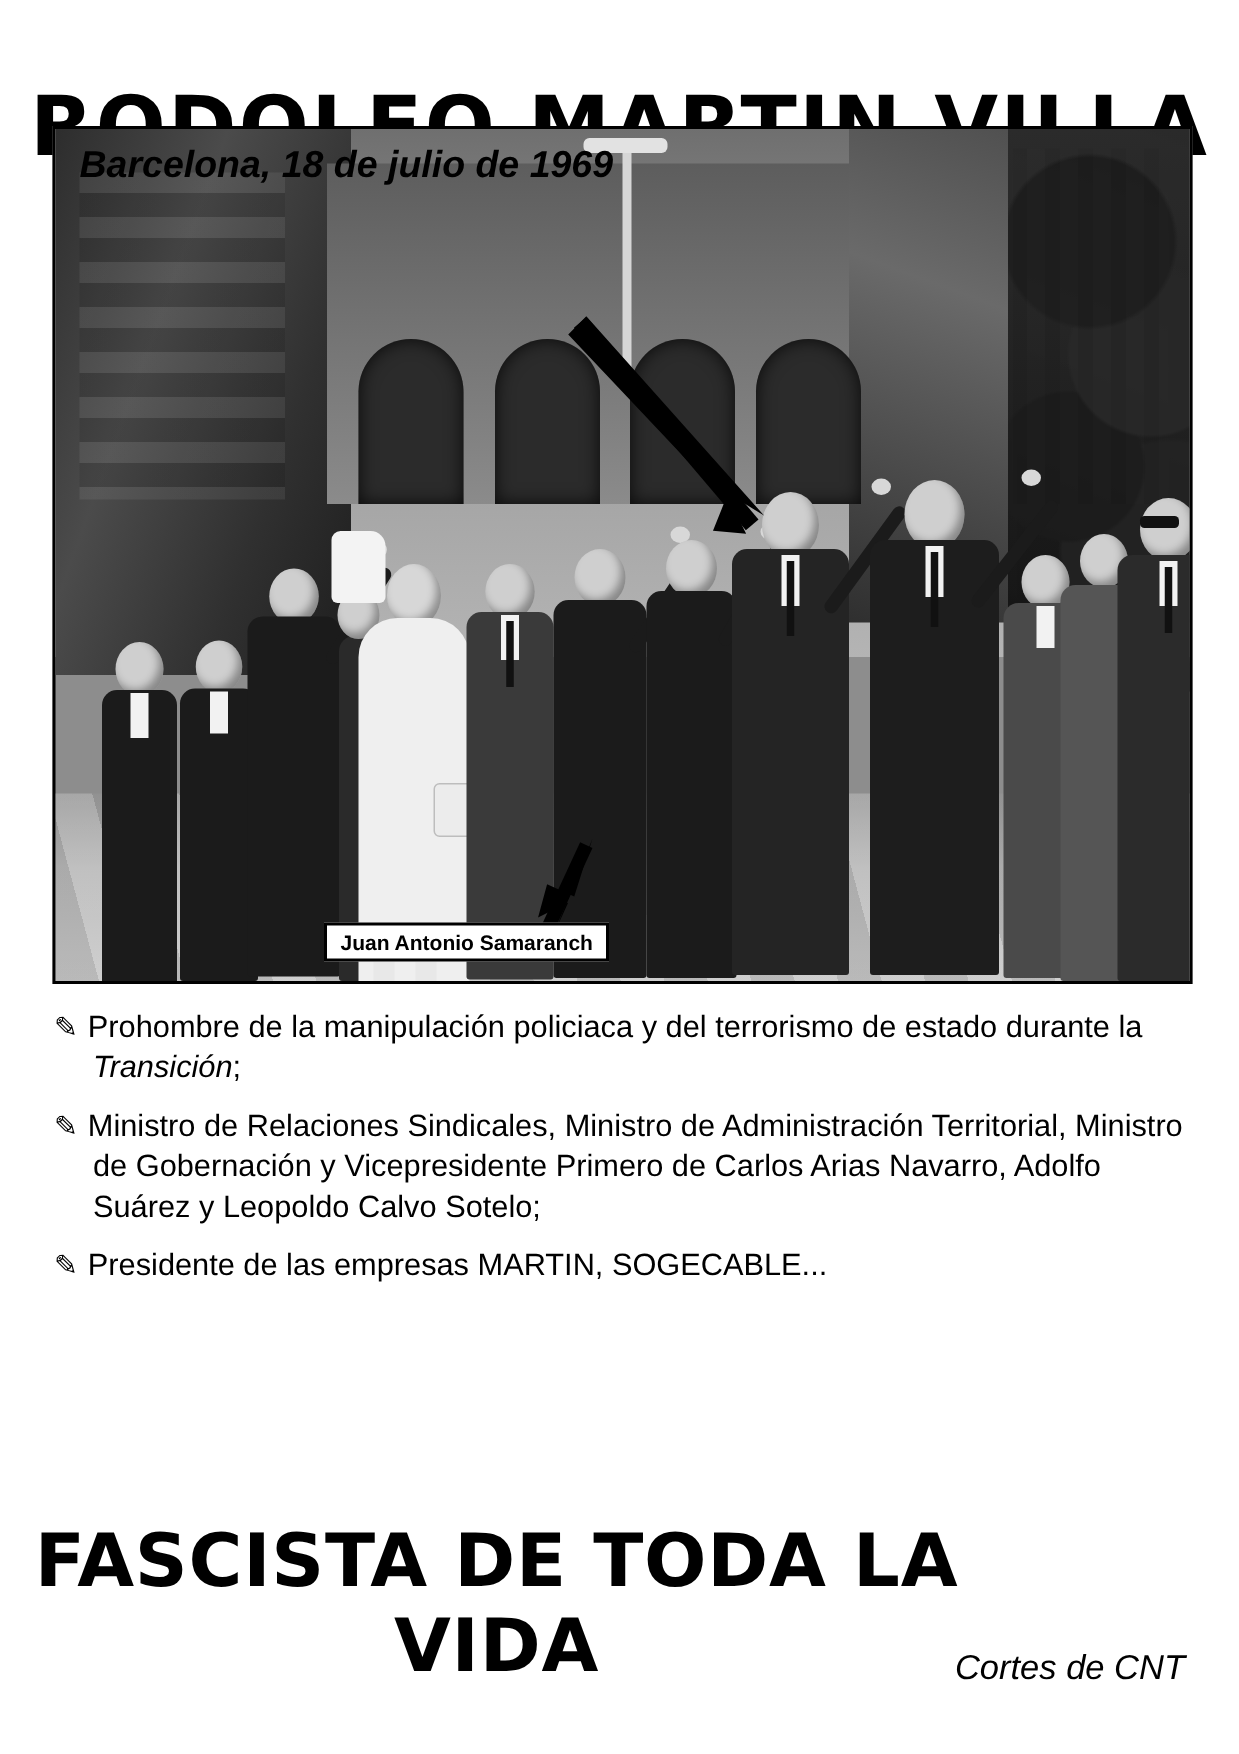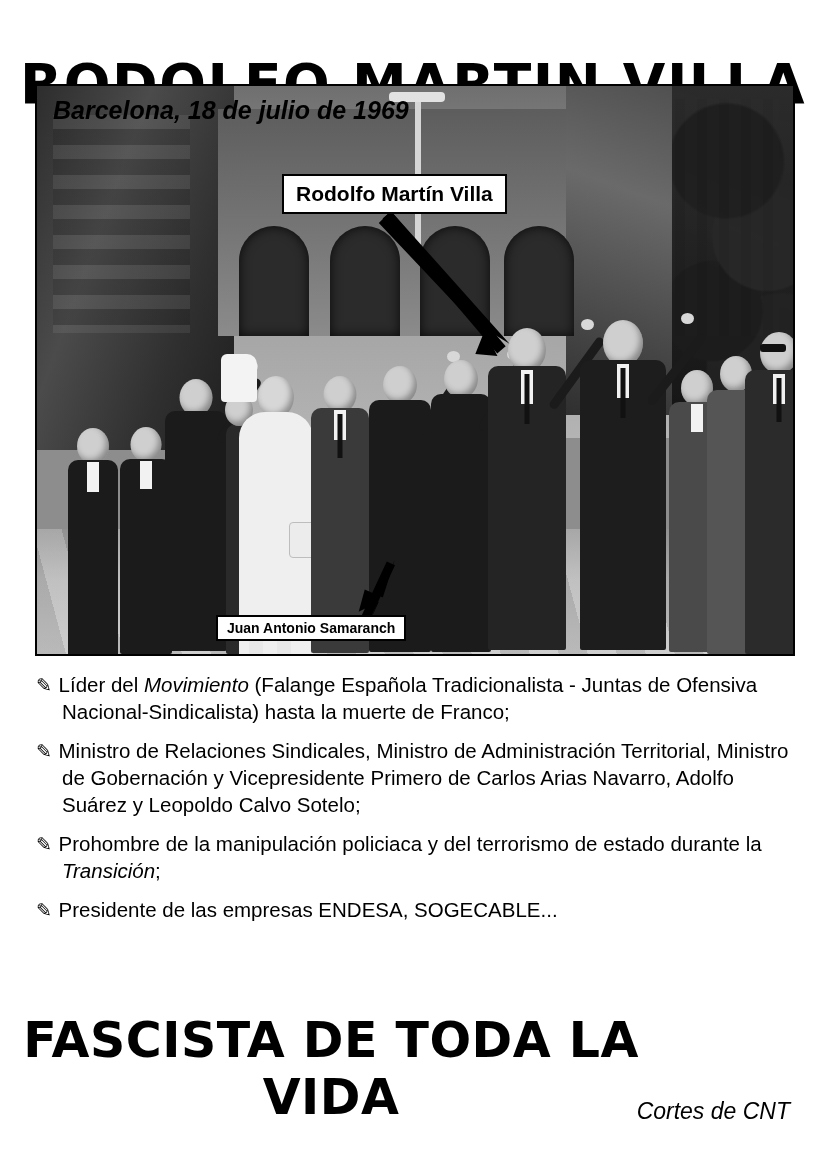--- a/index.html
+++ b/index.html
@@ -397,28 +397,26 @@
       </div>
 
       <svg class="arrow-svg" viewBox="0 0 752 564" preserveAspectRatio="none">
         <polygon points="352,124 470,256 444,240 458,268 436,266 444,246 340,136" fill="#000"></polygon>
         <polygon points="356,470 330,534 340,512 320,522 326,500 344,508" fill="#000"></polygon>
         <line x1="348" y1="128" x2="462" y2="262" stroke="#000" stroke-width="11"></line>
         <line x1="352" y1="474" x2="326" y2="530" stroke="#000" stroke-width="9"></line>
       </svg>
 
       <div class="date-label">Barcelona, 18 de julio de 1969</div>
-      <div class="callout main">Rodolfo Martín Villa</div>
       <div class="callout small">Juan Antonio Samaranch</div>
     </div>
   </div>
 
   <div class="bullets" id="bullets">
-      <div class="bullet"><span class="bmark">✎ </span><span>Líder del </span><em>Movimiento</em><span> (Falange Española Tradicionalista - Juntas de Ofensiva Nacional-Sindicalista) hasta la muerte de Franco;</span></div>
+      <div class="bullet"><span class="bmark">✎ </span><span>Prohombre de la manipulación policiaca y del terrorismo de estado durante la </span><em>Transición</em><span>;</span></div>
       <div class="bullet"><span class="bmark">✎ </span><span>Ministro de Relaciones Sindicales, Ministro de Administración Territorial, Ministro de Gobernación y Vicepresidente Primero de Carlos Arias Navarro, Adolfo Suárez y Leopoldo Calvo Sotelo;</span></div>
-      <div class="bullet"><span class="bmark">✎ </span><span>Prohombre de la manipulación policiaca y del terrorismo de estado durante la </span><em>Transición</em><span>;</span></div>
-      <div class="bullet"><span class="bmark">✎ </span><span>Presidente de las empresas ENDESA, SOGECABLE...</span></div>
+      <div class="bullet"><span class="bmark">✎ </span><span>Presidente de las empresas MARTIN, SOGECABLE...</span></div>
     </div>
 
   <div class="slogan">FASCISTA DE TODA LA VIDA</div>
   <div class="signature">Cortes de CNT</div>
 
 </div>
 
 </body></html>

